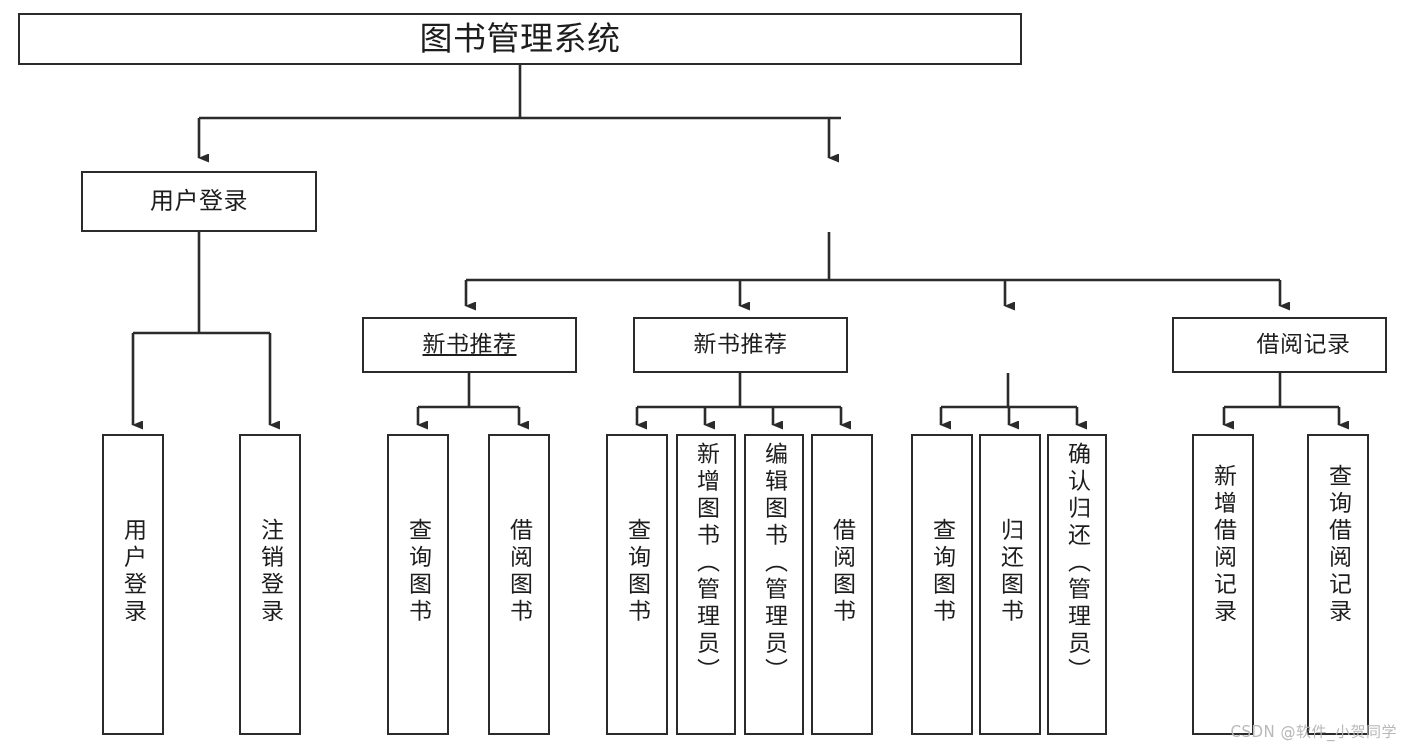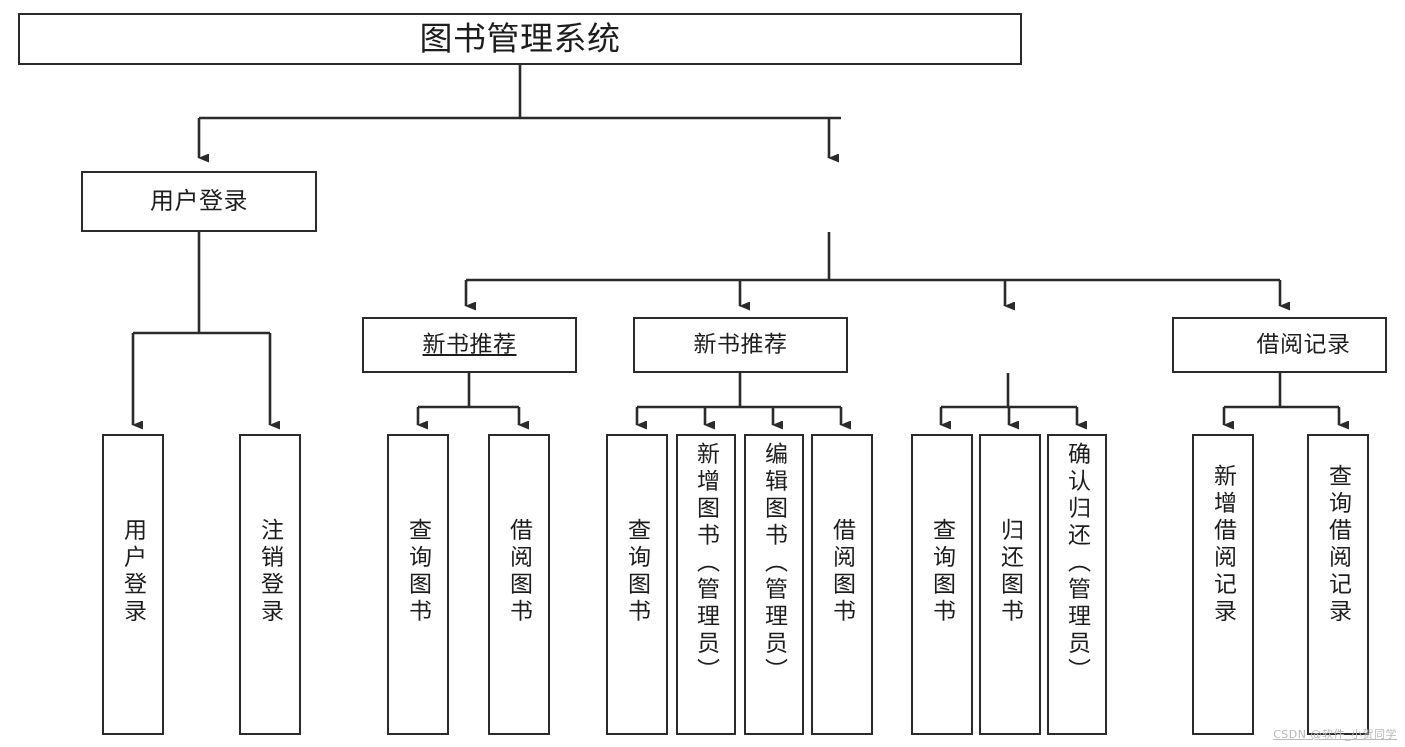--- a/index.html
+++ b/index.html
@@ -79,26 +79,25 @@
   .node.level-4.medium {
     padding-top: 28px;
   }
   .node.level-4.tall {
     padding-top: 6px;
   }
   #watermark {
     position: absolute;
     right: 8px;
     bottom: 6px;
-    font-size: 11px;
+    font-size: 15px;
     color: #b9b9b9;
     letter-spacing: 0.5px;
     white-space: nowrap;
     user-select: none;
-    text-decoration: underline;
   }
 </style>
 </head>
 <body>
 
 <div id="diagram-root">
 
   <svg id="connector-layer" viewBox="0 0 1405 747" width="1405" height="747" xmlns="http://www.w3.org/2000/svg">
     <defs>
       <marker id="arrowhead" markerWidth="9" markerHeight="11" refX="4.5" refY="10" orient="auto" markerUnits="userSpaceOnUse">

